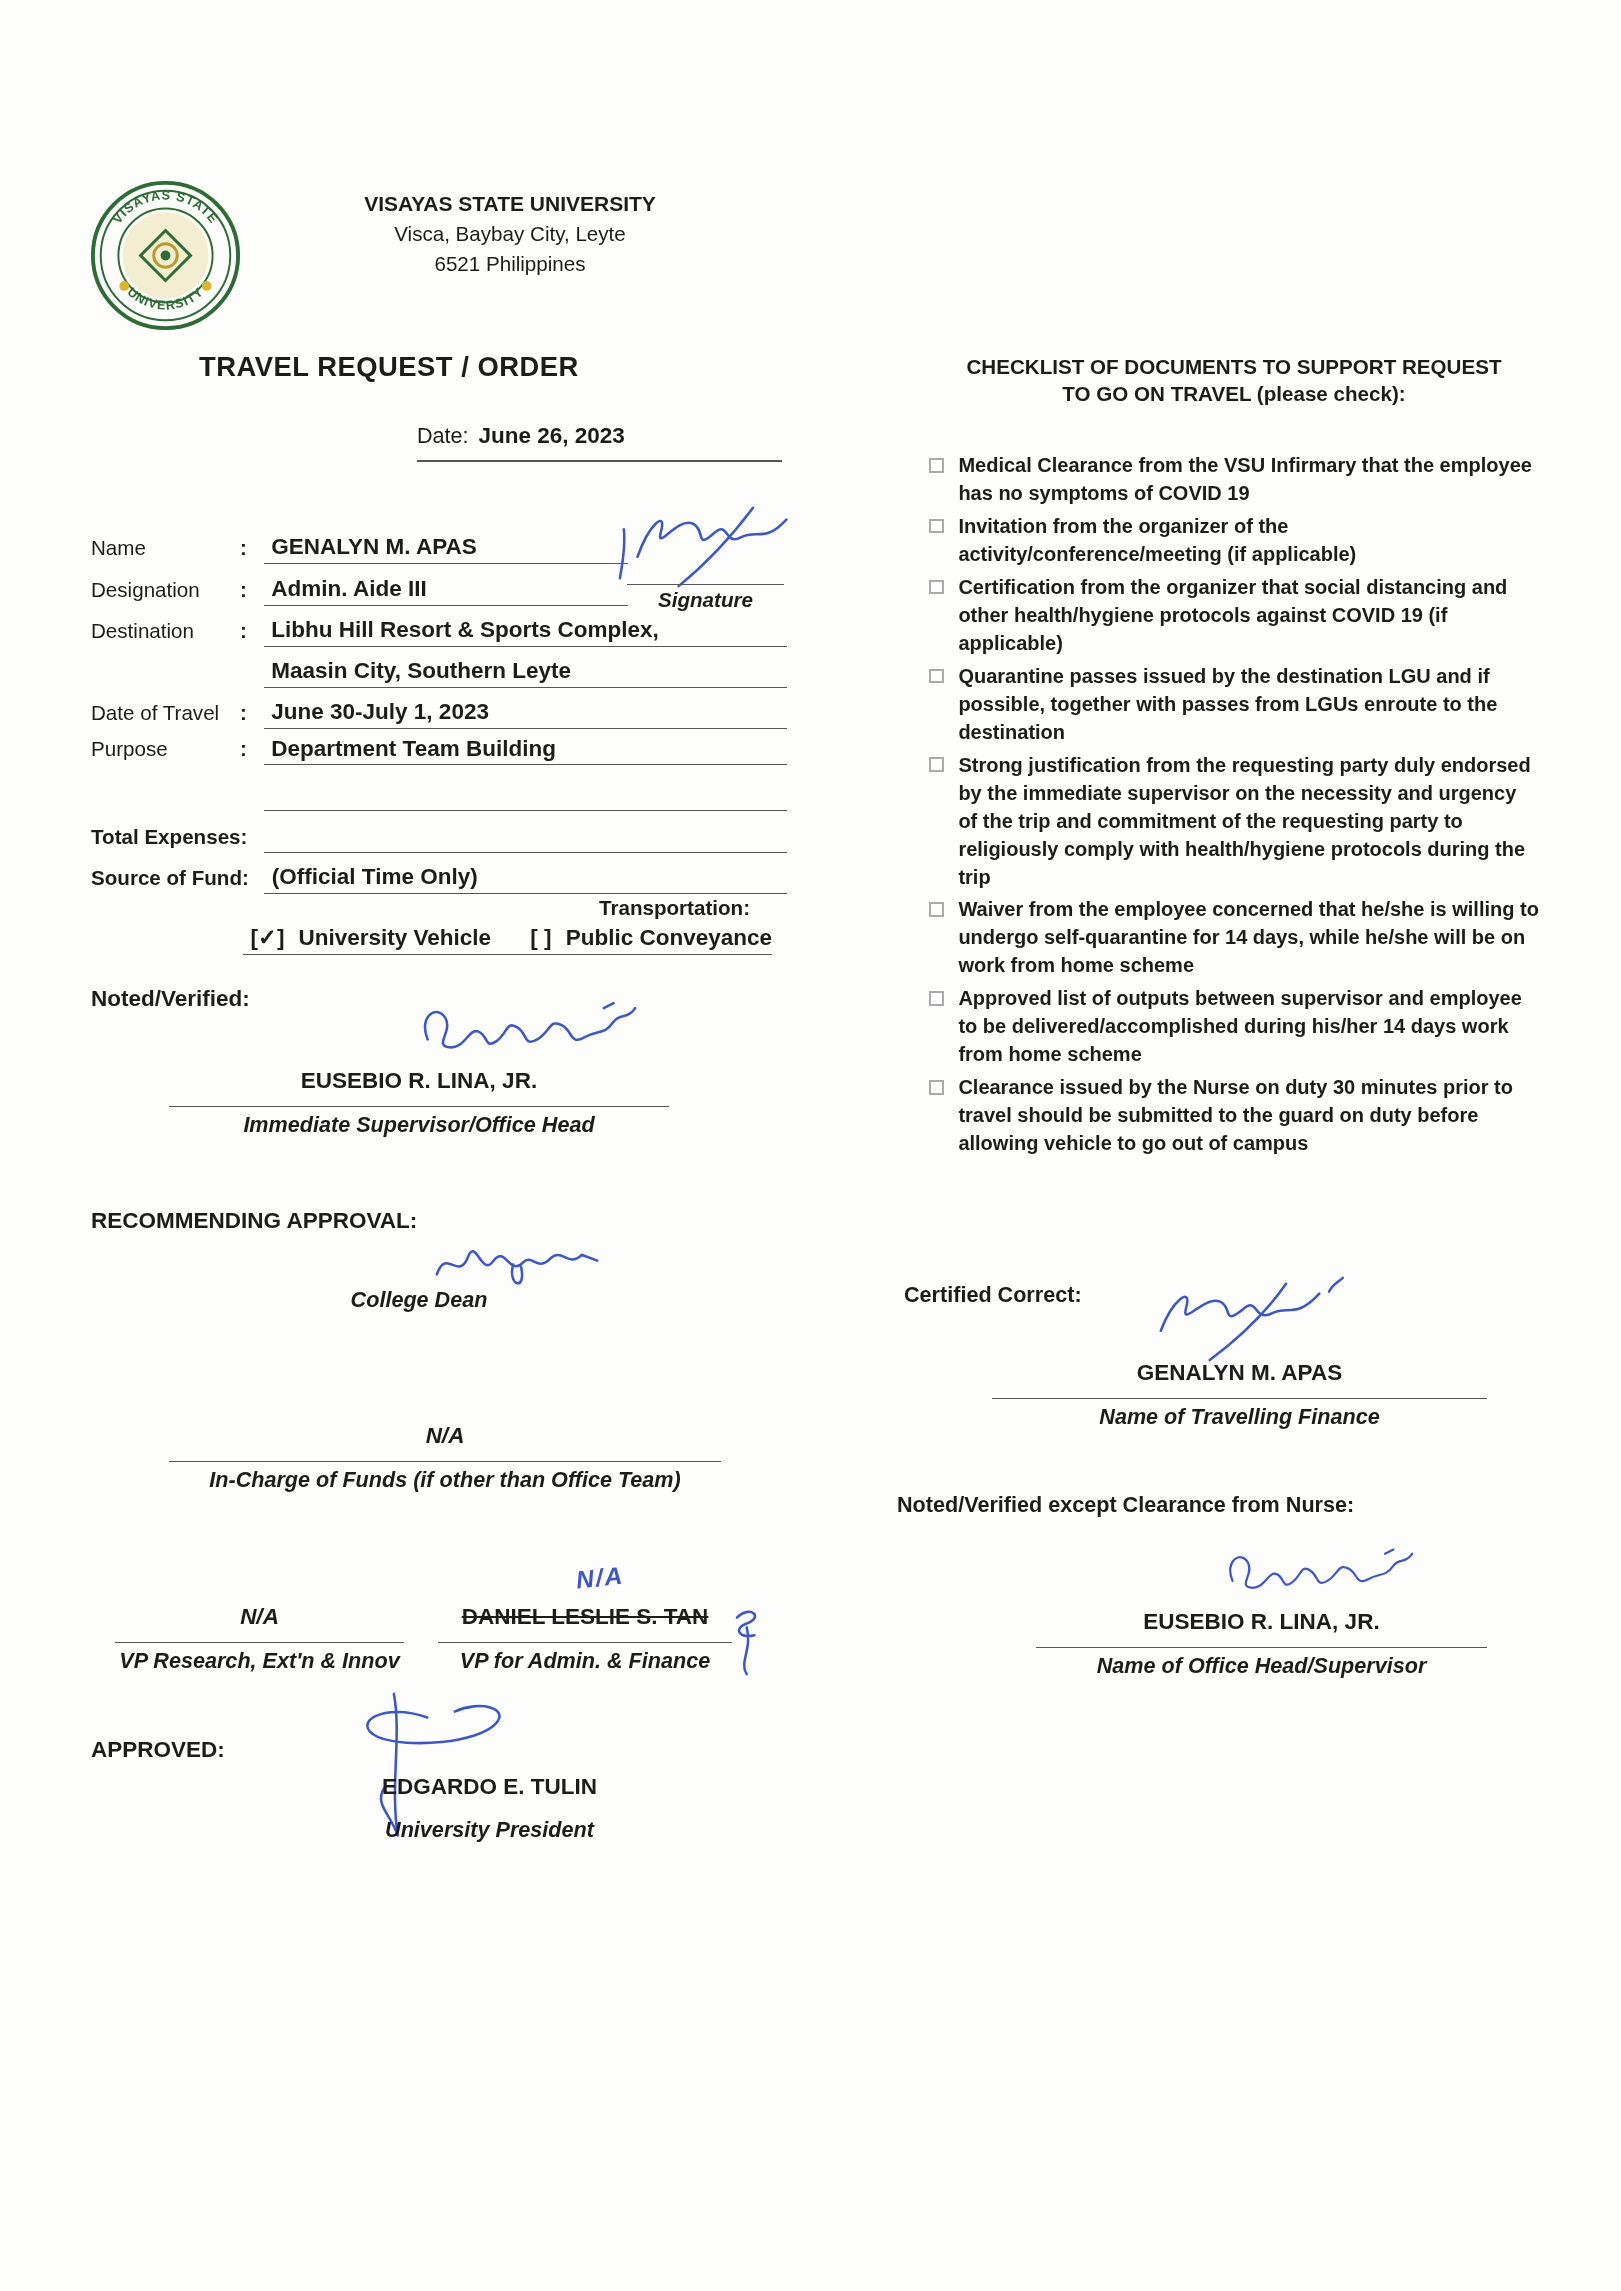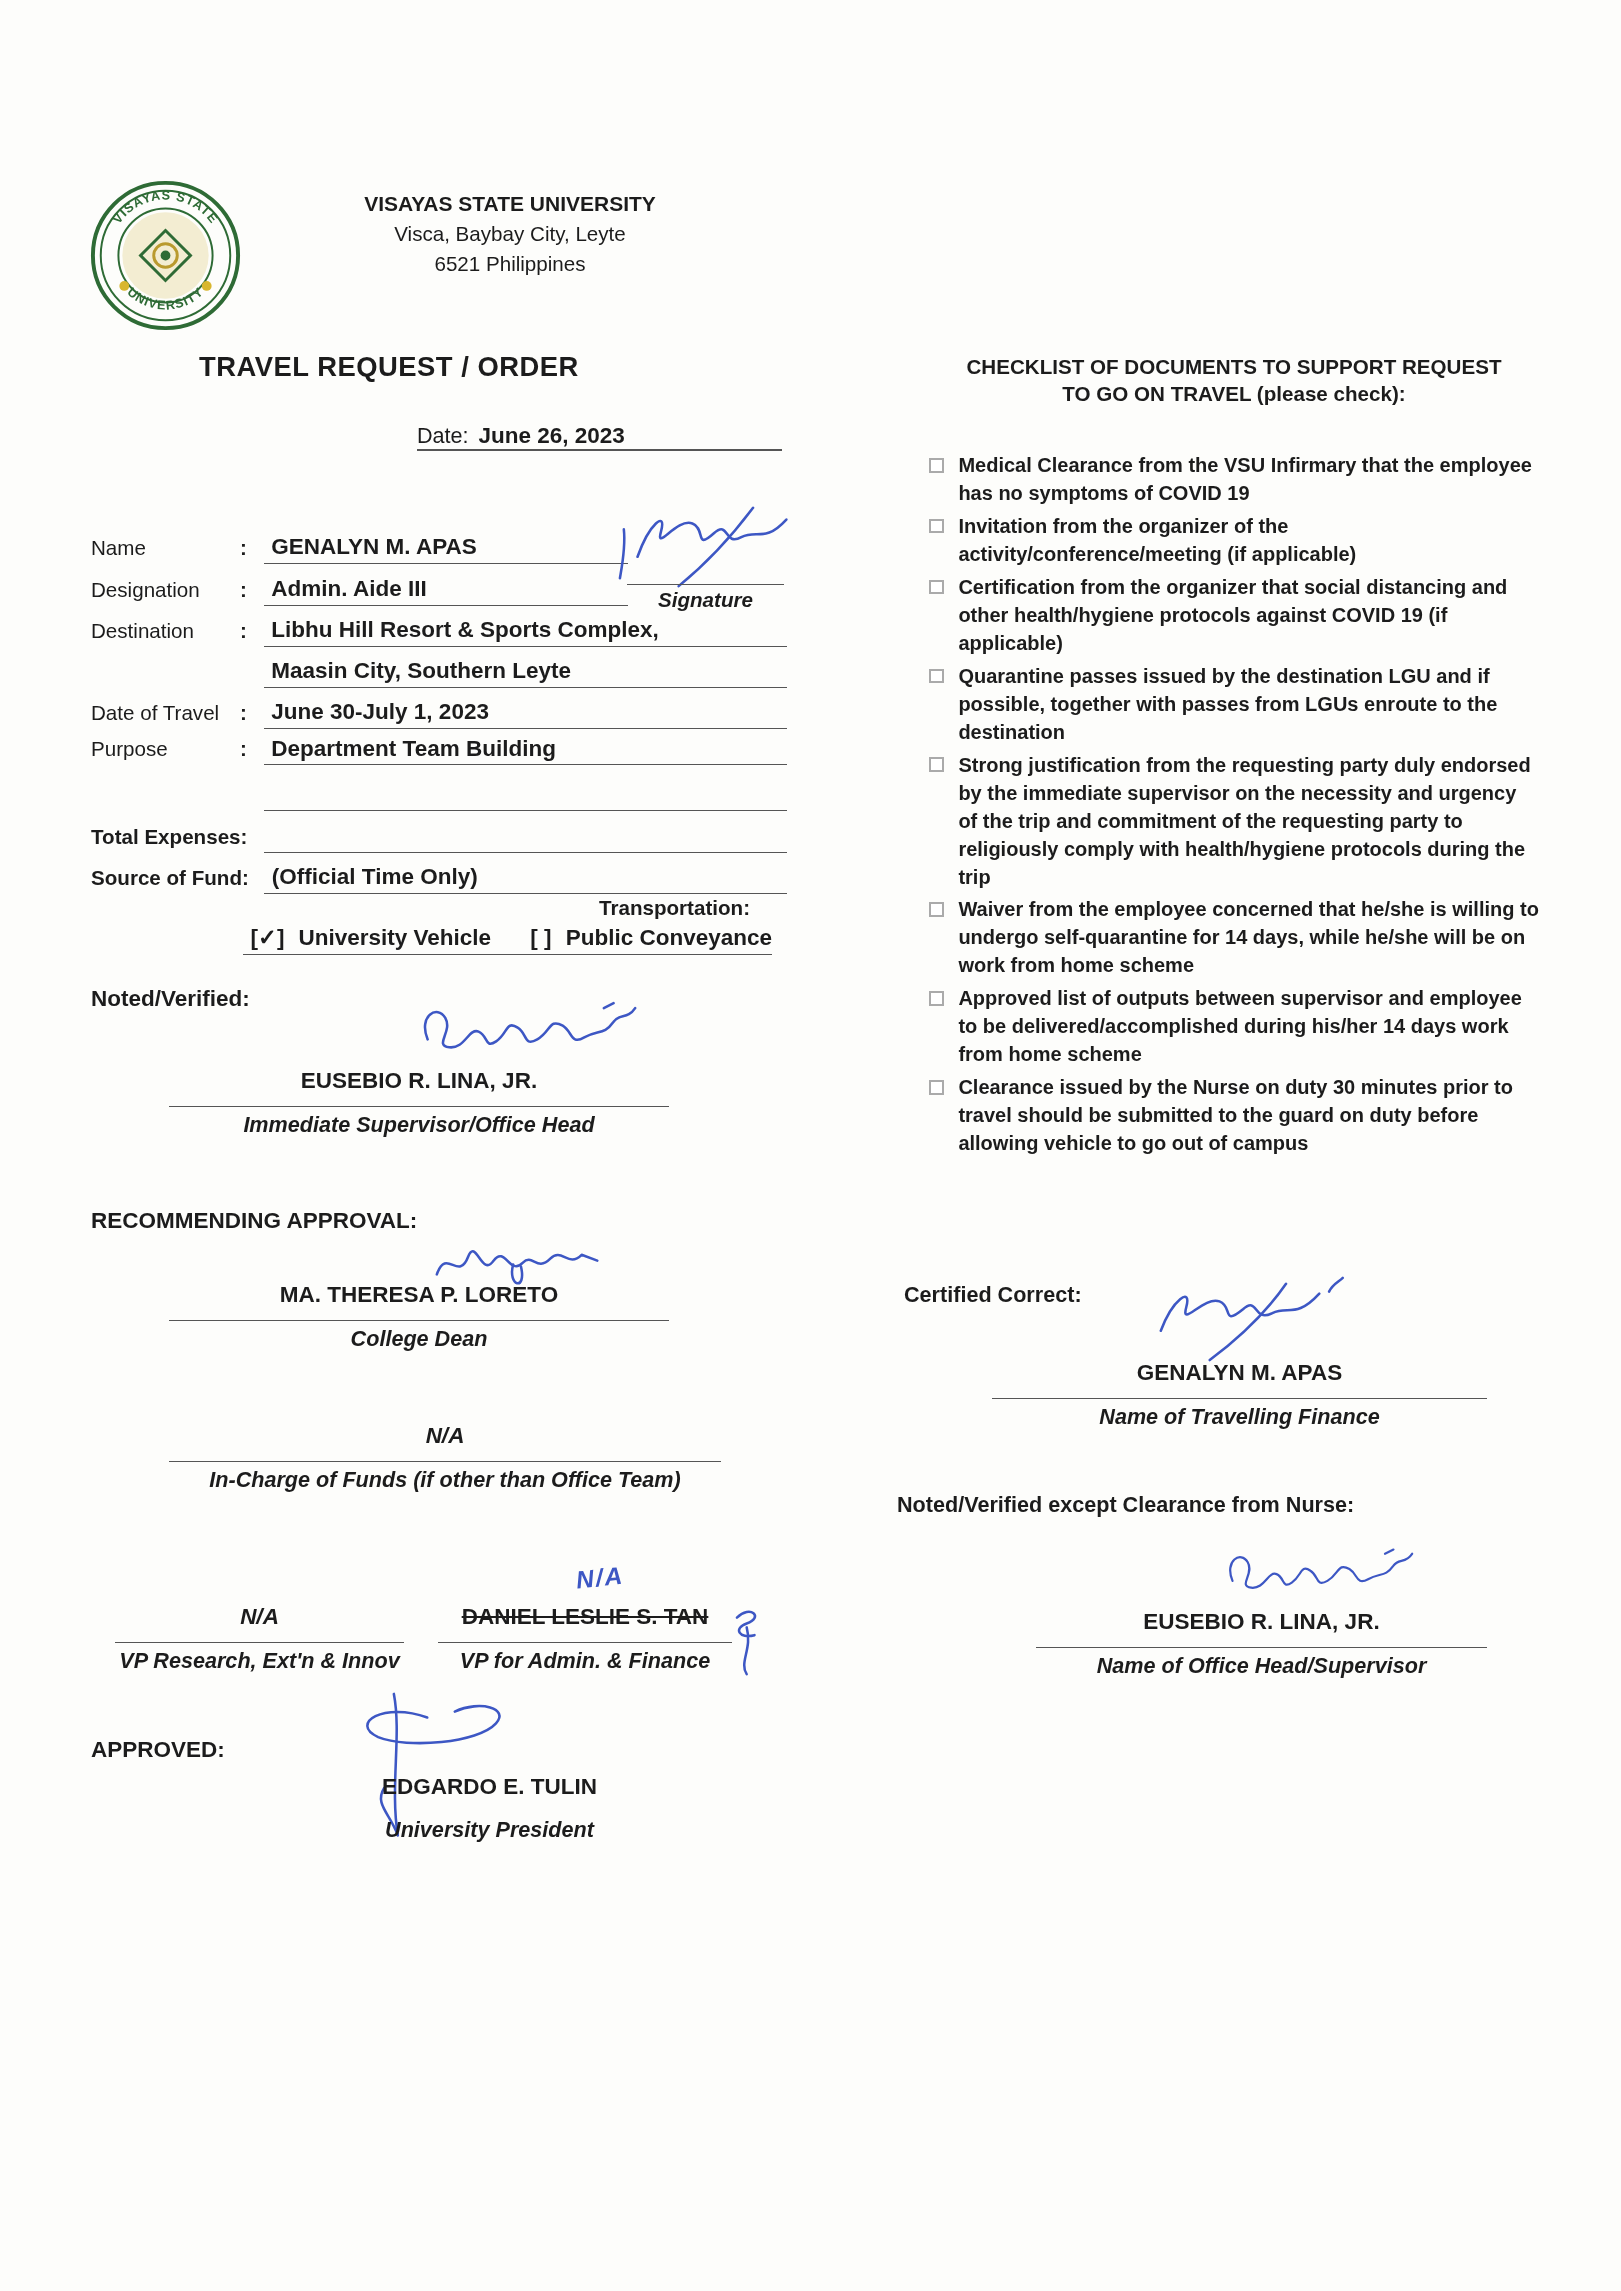--- a/index.html
+++ b/index.html
@@ -14,21 +14,21 @@
   .i  { font-style:italic; }
   .ctr{ text-align:center; }
 
   
   .uni-name { font-size:21px; font-weight:700; }
   .uni-addr { font-size:20.6px; margin-top:5.9px; }
 
   .doc-title { font-size:27.4px; font-weight:700; letter-spacing:0.5px; }
 
   
-  .date-row { display:flex; align-items:flex-end; border-bottom:2px solid #555; padding-bottom:0; }
+  .date-row { display:flex; align-items:flex-end; border-bottom:2px solid #555; padding-bottom:11px; }
   .date-lbl { font-size:21.6px; margin-right:9.8px; }
   .date-val { font-size:22.5px; font-weight:700; }
 
   
   .frow { position:absolute; left:91px; display:flex; align-items:flex-end; height:39px; }
   .flabel { width:149px; font-weight:400; font-size:20.6px; padding-bottom:3.9px; white-space:nowrap; }
   .fcolon { width:23.5px;  font-weight:700; font-size:20.6px; padding-bottom:3.9px; }
   .fval   { flex:1; border-bottom:1.8px solid #555; font-weight:700; font-size:22.5px;
             padding:0 0 2.9px 7.8px; white-space:nowrap; }
   .fval.empty { padding-left:0; }
@@ -173,21 +173,20 @@
     <div class="sig-name">EUSEBIO R. LINA, JR.</div>
     <div class="sig-title">Immediate Supervisor/Office Head</div>
   </div>
 
   <div class="abs section-lbl" style="left:91px; top:1208px;">RECOMMENDING APPROVAL:</div>
   <svg class="sig" style="left:429px; top:1237px;" width="181" height="61" viewBox="0 0 185 62">
     <path d="M8,38 C18,10 30,46 40,20 C48,0 54,42 66,24 C78,8 82,40 96,26 C106,16 110,36 124,22 C136,10 142,32 156,18 L172,24"></path>
     <path d="M86,28 C80,50 100,56 94,30"></path>
   </svg>
   <div class="sigblock" style="left:169px; top:1282px; width:500px;">
-    <div class="sig-name">MA. THERESA P. LORETO</div>
     <div class="sig-title">College Dean</div>
   </div>
 
   <div class="sigblock" style="left:169px; top:1423px; width:552px;">
     <div class="sig-name i noline" style="border-bottom:1.8px solid #555;">N/A</div>
     <div class="sig-title">In-Charge of Funds (if other than Office Team)</div>
   </div>
 
   <div class="hand-na" style="left:576px; top:1564px;">N/A</div>
 

